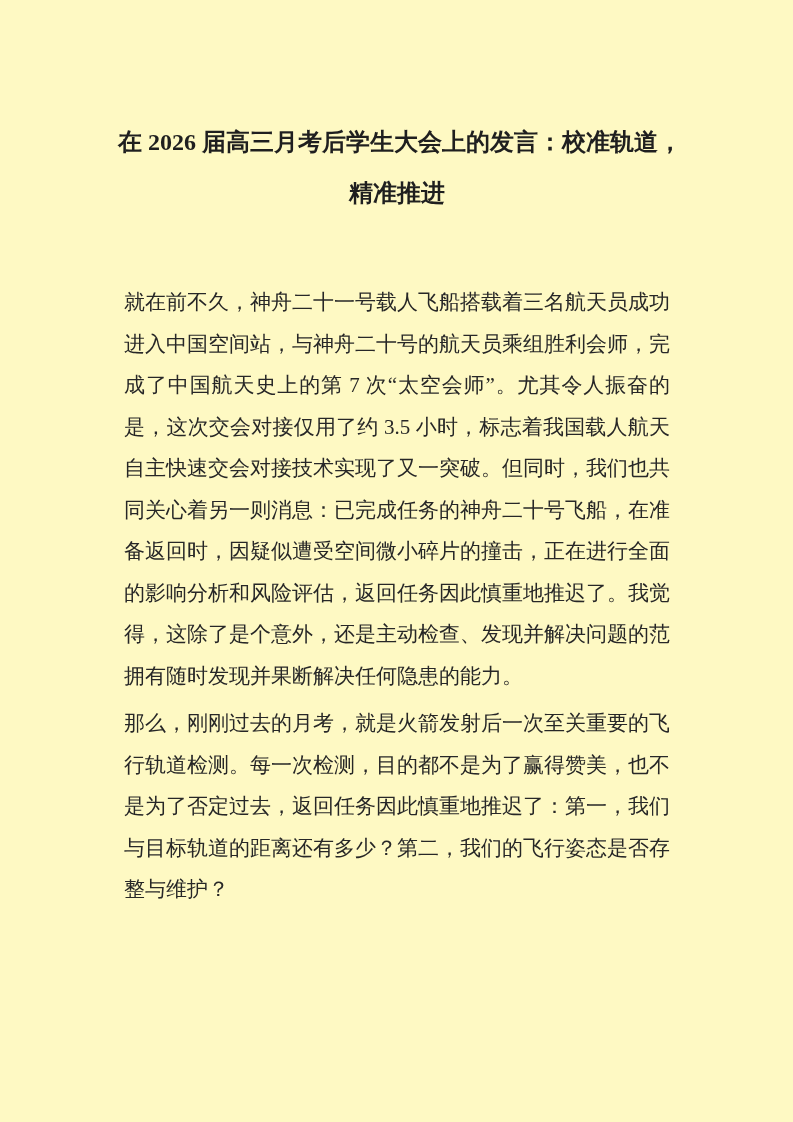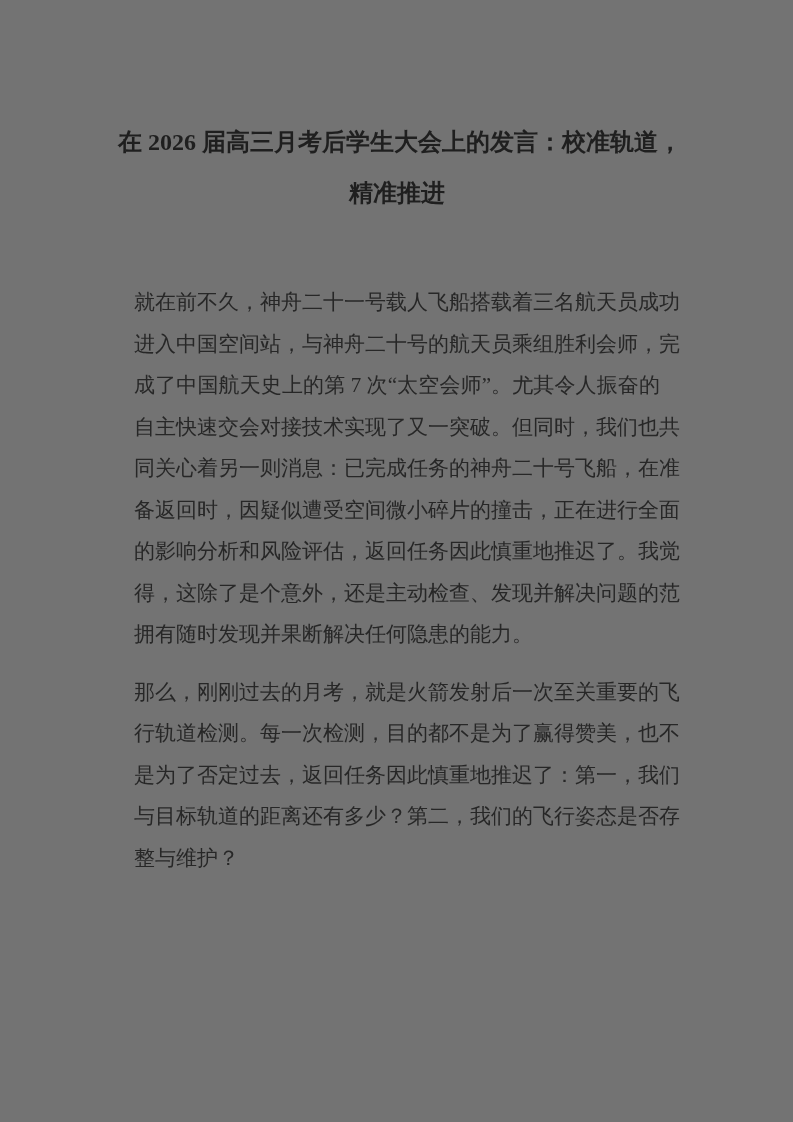--- a/index.html
+++ b/index.html
@@ -30,46 +30,47 @@
   .title-line {
     white-space: nowrap;
   }
   .doc-body {
     margin-top: 63px;
     font-size: 21px;
     line-height: 41.5px;
     color: #272727;
   }
   .body-paragraph {
-    margin: 16px;
+    margin: 6px;
   }
   .body-line {
     white-space: nowrap;
     text-align: justify;
     text-align-last: justify;
     text-justify: inter-character;
   }
   .body-line.para-end {
     text-align-last: left;
   }
 </style>
 </head>
 <body>
 
-<div class="page" style="background: #737373;">
+<div class="page" style="background: #fef9c3;">
   <div class="text-column">
     <div class="doc-title" style="color: rgb(31, 31, 31);">
         <div class="title-line">在 2026 届高三月考后学生大会上的发言：校准轨道，</div>
         <div class="title-line">精准推进</div>
       </div>
     <div class="doc-body" style="color: rgb(39, 39, 39);">
         <div class="body-paragraph">
           <div class="body-line">就在前不久，神舟二十一号载人飞船搭载着三名航天员成功</div>
           <div class="body-line">进入中国空间站，与神舟二十号的航天员乘组胜利会师，完</div>
           <div class="body-line">成了中国航天史上的第 7 次“太空会师”。尤其令人振奋的</div>
+          <div class="body-line">是，这次交会对接仅用了约 3.5 小时，标志着我国载人航天</div>
           <div class="body-line">自主快速交会对接技术实现了又一突破。但同时，我们也共</div>
           <div class="body-line">同关心着另一则消息：已完成任务的神舟二十号飞船，在准</div>
           <div class="body-line">备返回时，因疑似遭受空间微小碎片的撞击，正在进行全面</div>
           <div class="body-line">的影响分析和风险评估，返回任务因此慎重地推迟了。我觉</div>
           <div class="body-line">得，这除了是个意外，还是主动检查、发现并解决问题的范</div>
           <div class="body-line para-end">拥有随时发现并果断解决任何隐患的能力。</div>
         </div>
         <div class="body-paragraph">
           <div class="body-line">那么，刚刚过去的月考，就是火箭发射后一次至关重要的飞</div>
           <div class="body-line">行轨道检测。每一次检测，目的都不是为了赢得赞美，也不</div>

